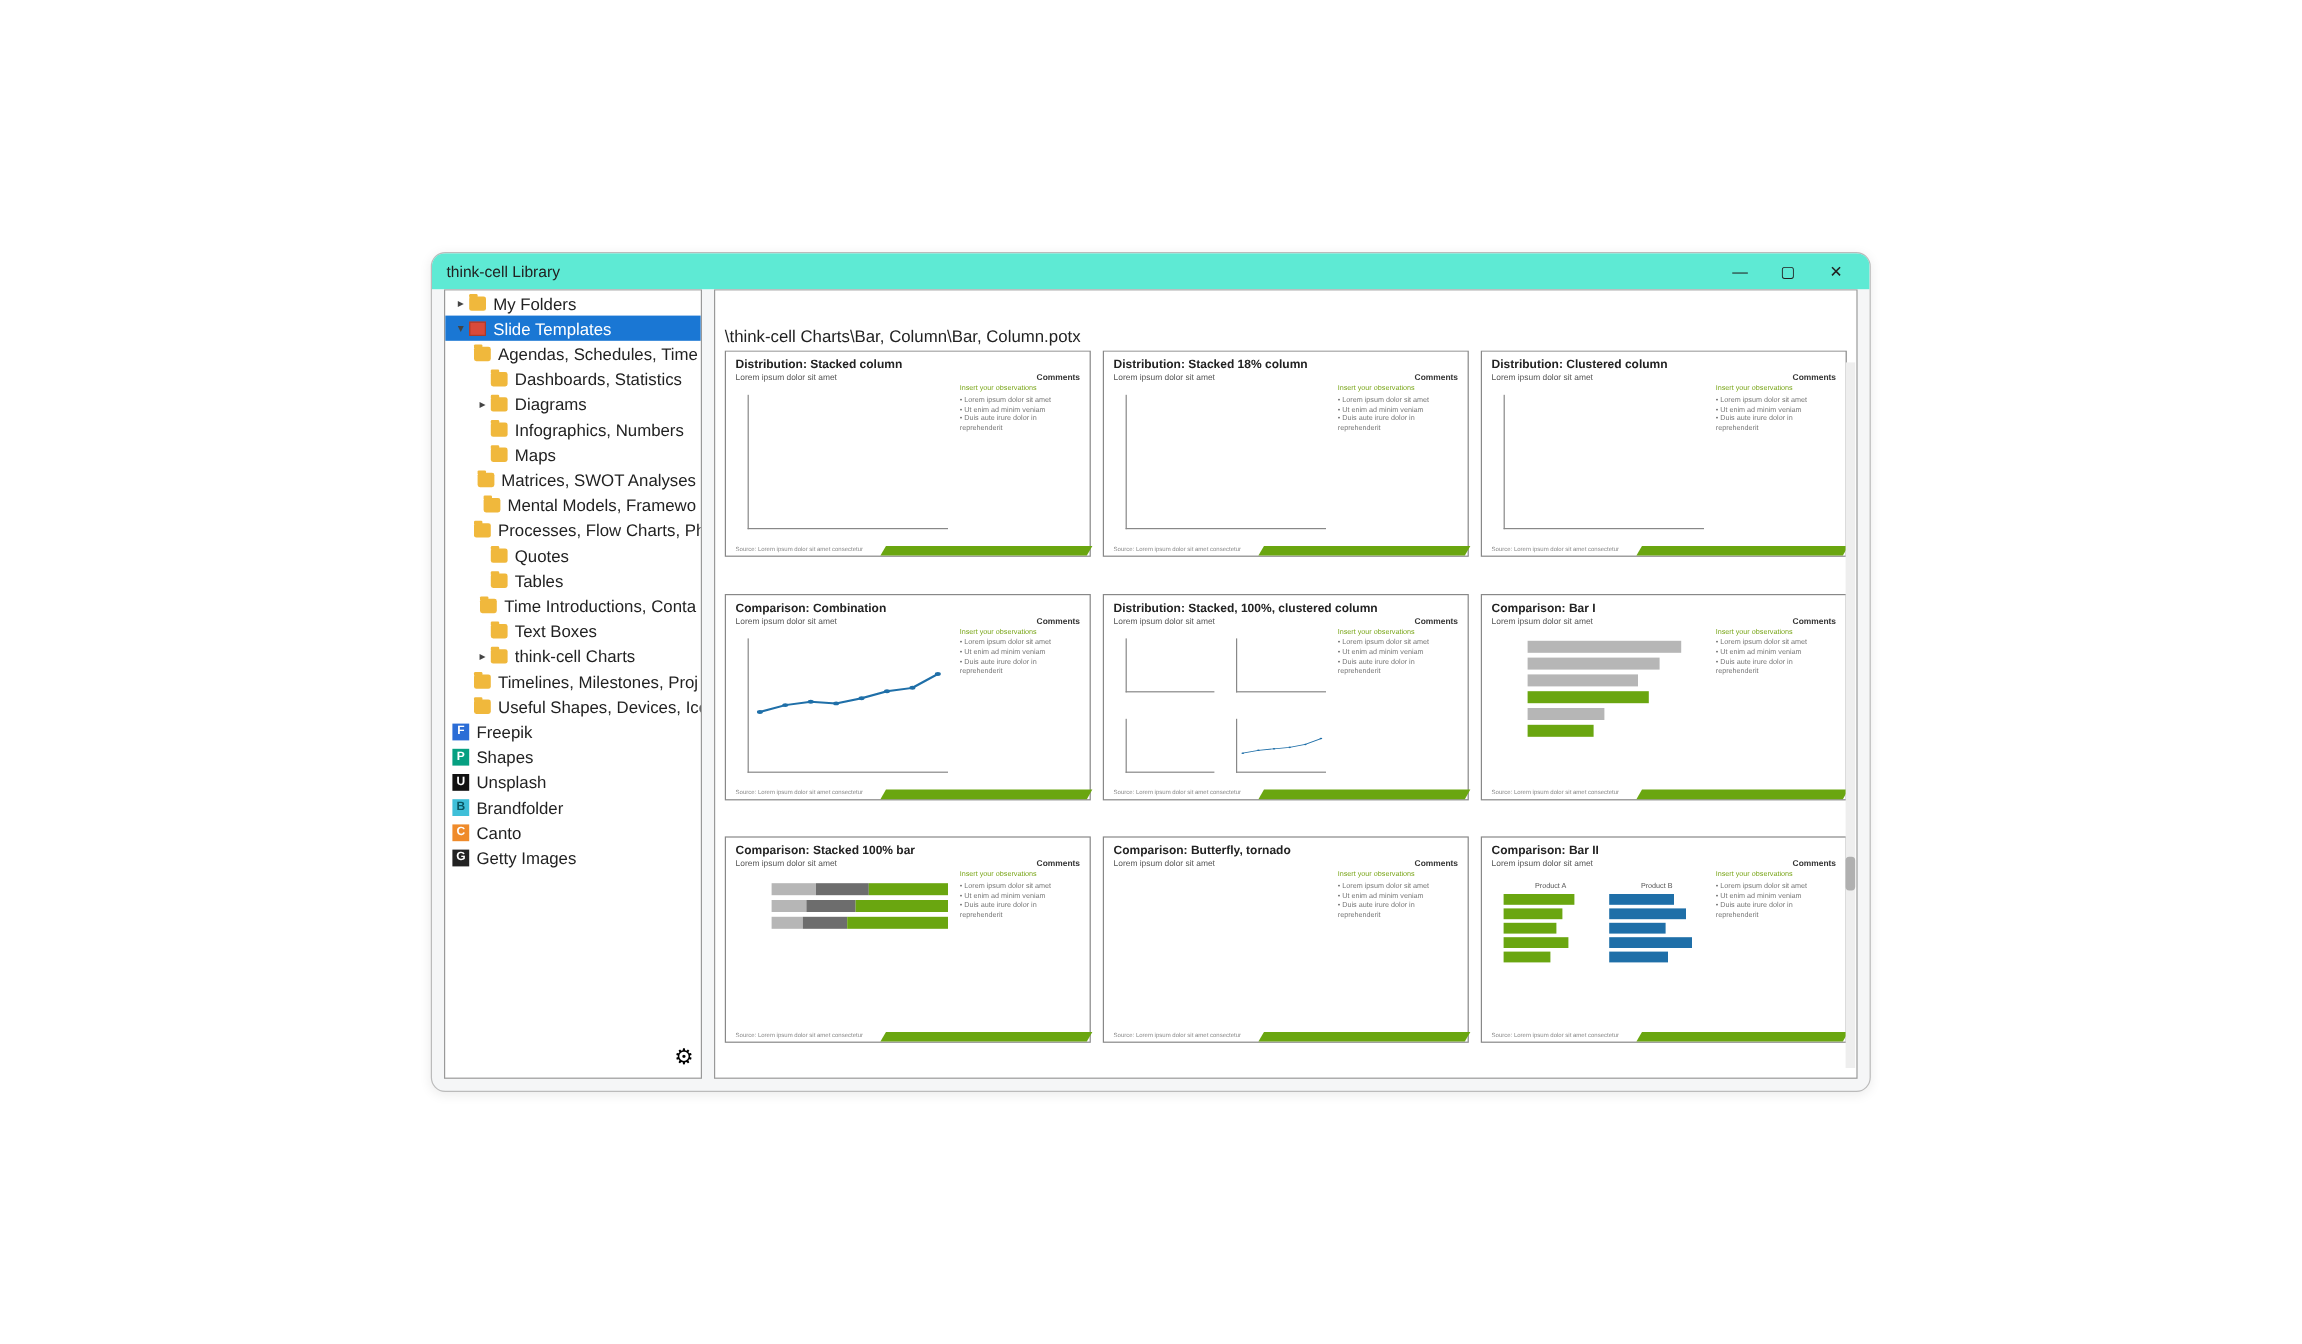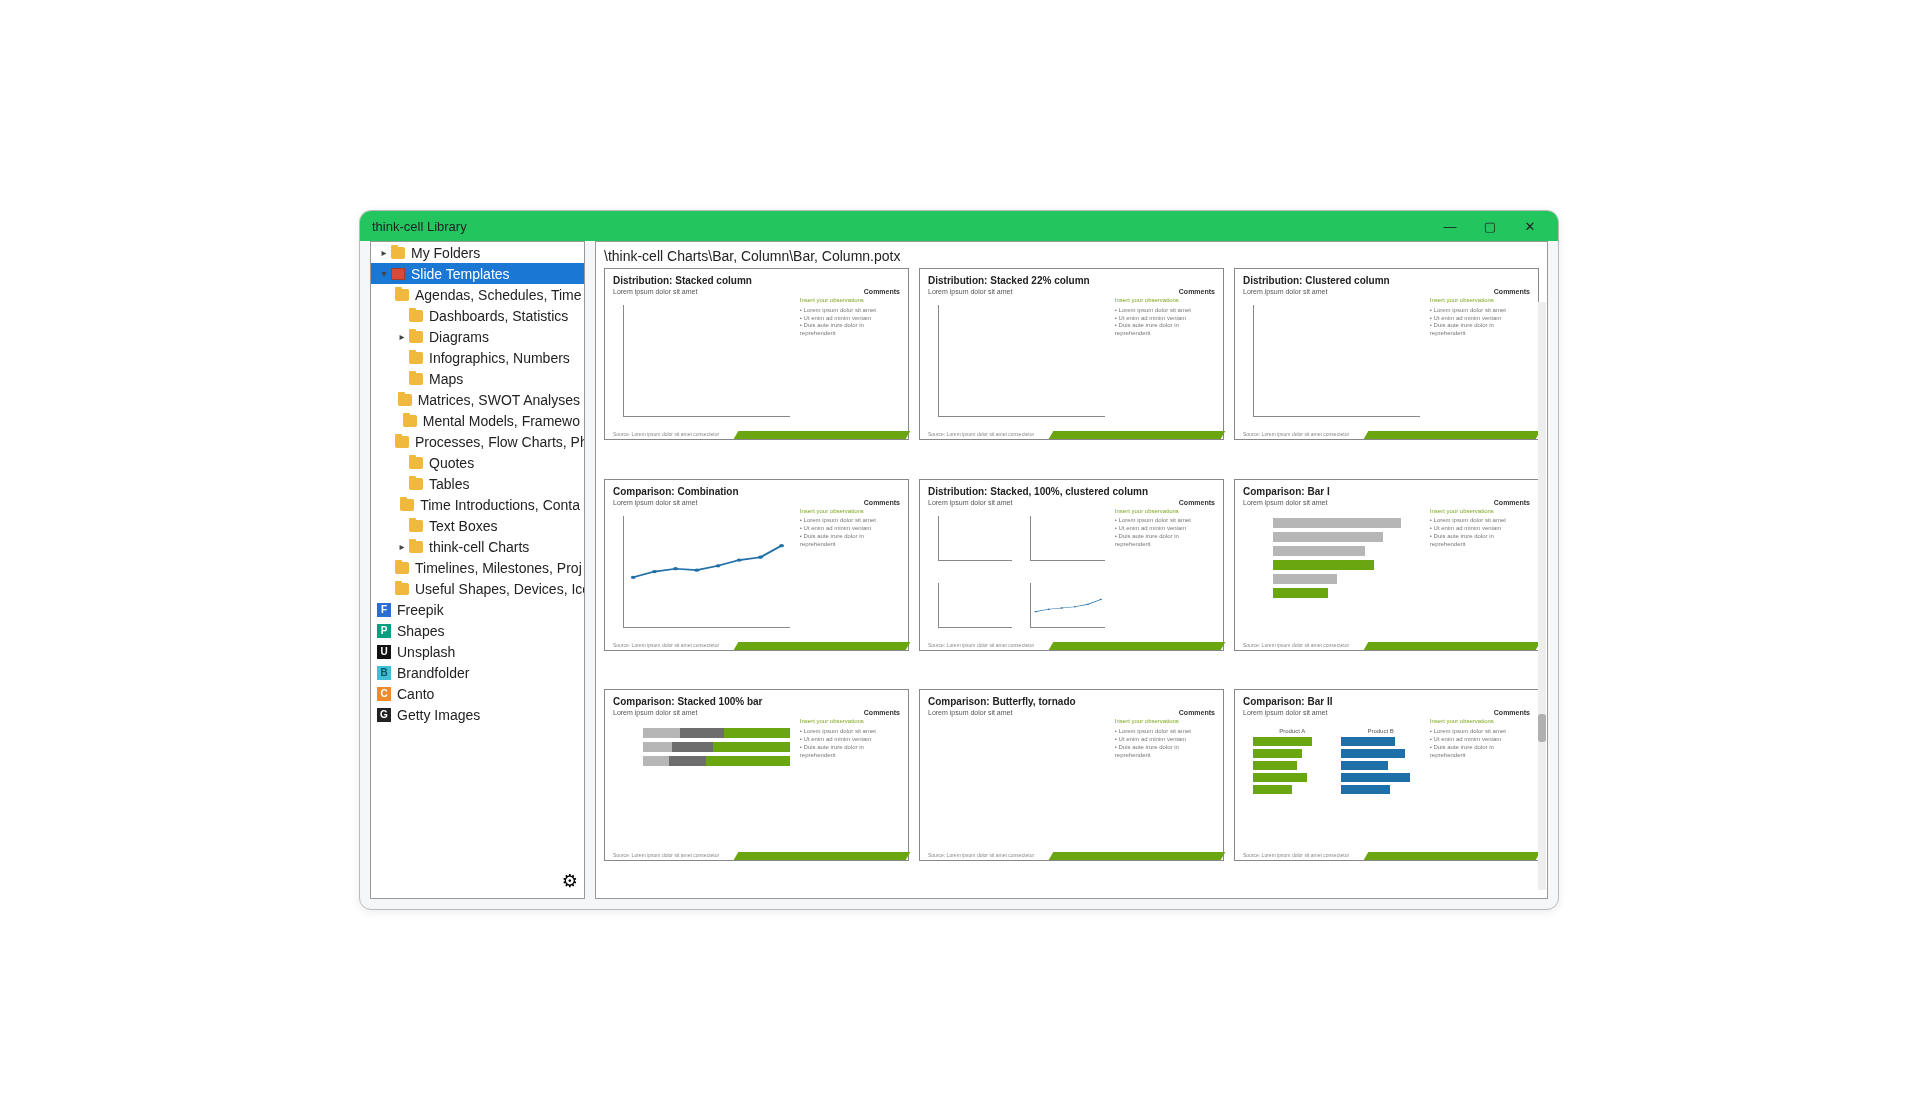--- a/index.html
+++ b/index.html
@@ -20,21 +20,21 @@
   display: flex;
   flex-direction: column;
   overflow: hidden;
   box-shadow: 0 2px 10px rgba(0,0,0,0.08);
 }
 .titlebar {
   height: 30px;
   display: flex;
   align-items: center;
   padding: 0 8px;
-  background: #22c55e;
+  background: #5eead4;
 }
 .titlebar .title { font-size: 13px; color: #222; flex: 1; padding-left: 4px; }
 .titlebar .ctrl { width: 40px; text-align: center; font-size: 13px; color: #222; cursor: pointer; }
 .searchbar {
   margin: 6px 10px;
   height: 28px;
   border: 1px solid #999;
   background: #fff;
   display: flex;
   align-items: center;
@@ -99,21 +99,21 @@
 
 .main {
   flex: 1;
   border: 1px solid #999;
   background: #fff;
   display: flex;
   flex-direction: column;
   overflow: hidden;
   position: relative;
 }
-.pathbar { font-size: 14px; color: #222; padding: 6px 10px 4px 8px; }
+.pathbar { font-size: 14px; color: #222; padding: 6px 10px 4px 8px; margin-top: 24px; }
 .grid {
   flex: 1;
   overflow-y: auto;
   padding: 0 8px 8px 8px;
   display: grid;
   grid-template-columns: repeat(3, 1fr);
   gap: 10px;
 }
 .thumb {
   border: 1px solid #888;
@@ -356,21 +356,21 @@
     <div>• Lorem ipsum dolor sit amet</div>
     <div>• Ut enim ad minim veniam</div>
     <div>• Duis aute irure dolor in reprehenderit</div>
   </div>
     </div>
     <div class="thumb-footer">
               <span class="ft">Source: Lorem ipsum dolor sit amet consectetur</span>
             </div>
           </div>
           <div class="thumb">
-    <div class="thumb-title">Distribution: Stacked 22% column</div>
+    <div class="thumb-title">Distribution: Stacked 18% column</div>
     <div class="thumb-sub">
               <span>Lorem ipsum dolor sit amet</span>
               <span class="r">Comments</span>
             </div>
     <div class="thumb-body">
       <div class="chart-area">
                 <div class="axis-l"></div>
                 <div class="axis-b"></div>
                 <div class="bars col">
                   <div class="b">

